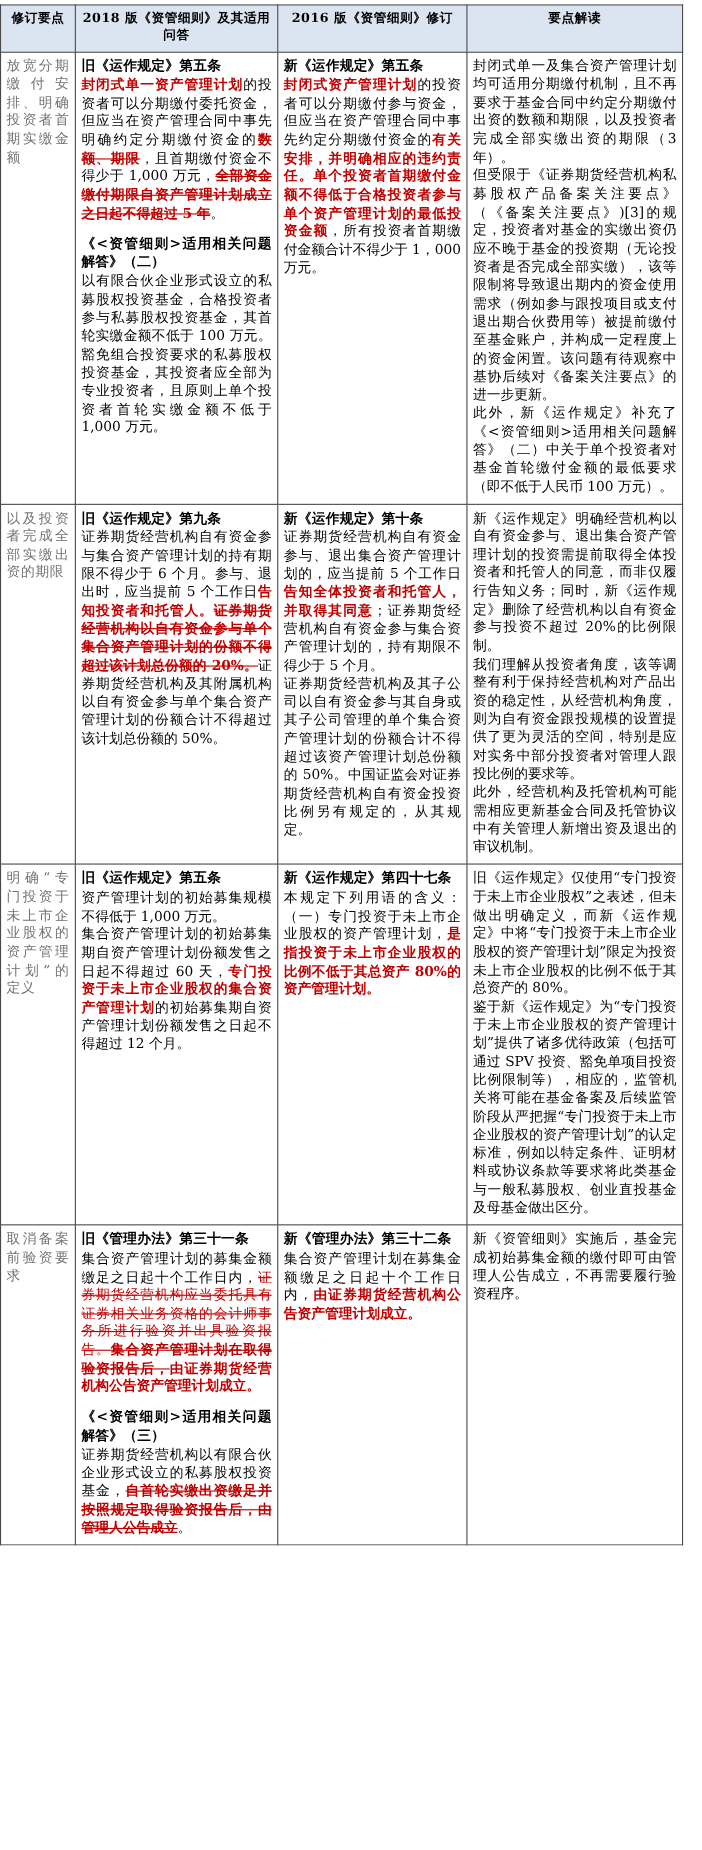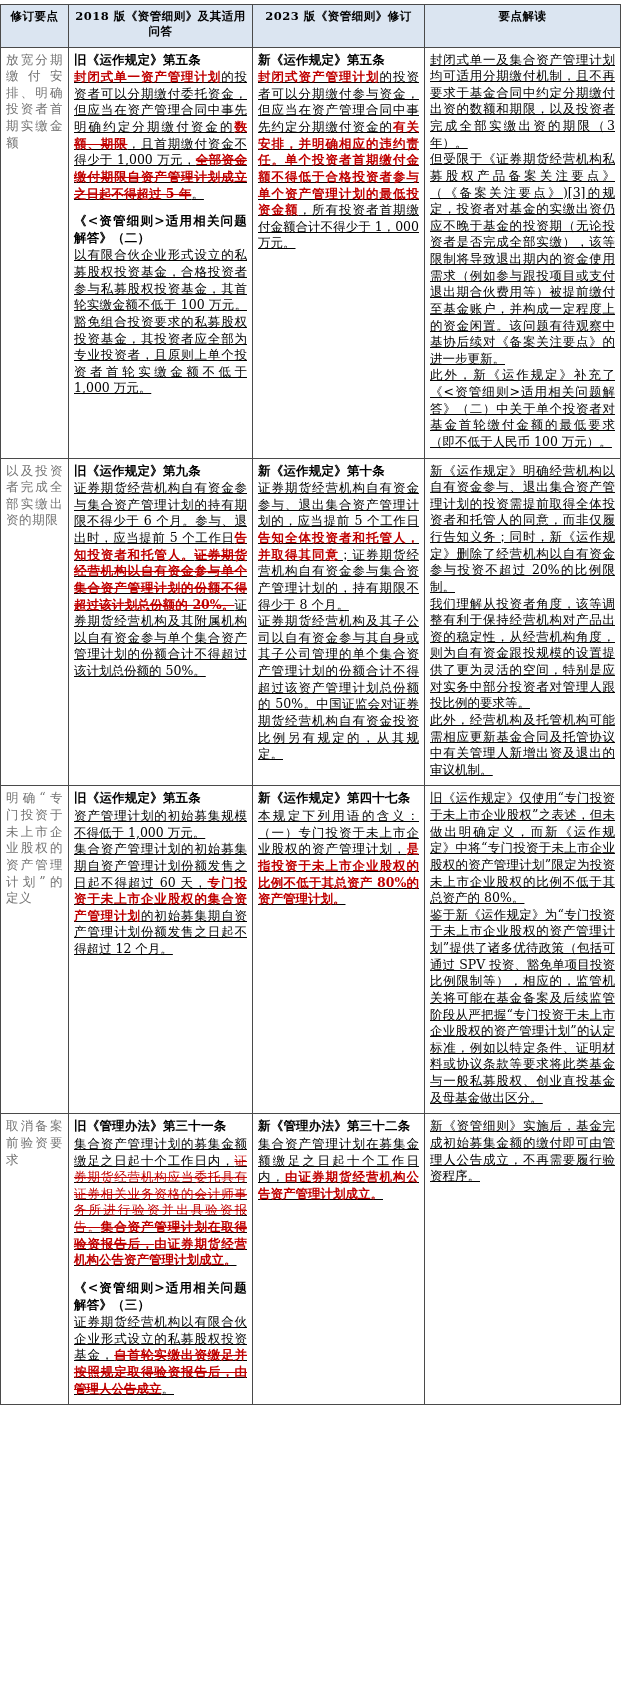--- a/index.html
+++ b/index.html
@@ -60,21 +60,21 @@
     font-size: 12.5px;
     text-align: justify;
     color: #000;
   }
   .hdline {
     font-weight: bold;
     display: block;
     margin-bottom: 1px;
     letter-spacing: 0.2px;
   }
-  .para { display: block; text-decoration: underline; }
+  .para { display: block; }
   .para + .para { margin-top: 0px; }
   .gap { display: block; height: 11px; }
   .red { color: #c00000; font-weight: bold; }
   .strike {
     color: #c00000;
     font-weight: bold;
     text-decoration: line-through;
     text-decoration-thickness: 1px;
   }
   .striken {
@@ -92,21 +92,21 @@
     <colgroup>
       <col class="c1">
         <col class="c2">
         <col class="c3">
         <col class="c4">
     </colgroup>
     <thead>
       <tr>
         <th>修订要点</th>
         <th>2018 版《资管细则》及其适用问答</th>
-        <th>2023 版《资管细则》修订</th>
+        <th>2016 版《资管细则》修订</th>
         <th>要点解读</th>
       </tr>
     </thead>
     <tbody>
 
       <tr>
         <td class="topic">放宽分期缴付安排、明确投资者首期实缴金额</td>
         <td class="body">
           <span class="hdline">旧《运作规定》第五条</span>
           <span class="para"><span class="red">封闭式单一资产管理计划</span><span class="blk">的投资者可以分期缴付委托资金，但应当在资产管理合同中事先明确约定分期缴付资金的</span><span class="strike">数额、期限</span><span class="blk">，且首期缴付资金不得少于 1,000 万元，</span><span class="strike">全部资金缴付期限自资产管理计划成立之日起不得超过 5 年</span><span class="blk">。</span></span>
@@ -128,21 +128,21 @@
       </tr>
 
       <tr>
         <td class="topic">以及投资者完成全部实缴出资的期限</td>
         <td class="body">
           <span class="hdline">旧《运作规定》第九条</span>
           <span class="para"><span class="blk">证券期货经营机构自有资金参与集合资产管理计划的持有期限不得少于 6 个月。参与、退出时，应当提前 5 个工作日</span><span class="red">告知投资者和托管人。</span><span class="strike">证券期货经营机构以自有资金参与单个集合资产管理计划的份额不得超过该计划总份额的 20%。</span><span class="blk">证券期货经营机构及其附属机构以自有资金参与单个集合资产管理计划的份额合计不得超过该计划总份额的 50%。</span></span>
         </td>
         <td class="body">
           <span class="hdline">新《运作规定》第十条</span>
-          <span class="para"><span class="blk">证券期货经营机构自有资金参与、退出集合资产管理计划的，应当提前 5 个工作日</span><span class="red">告知全体投资者和托管人，并取得其同意</span><span class="blk">；证券期货经营机构自有资金参与集合资产管理计划的，持有期限不得少于 8 个月。</span></span>
+          <span class="para"><span class="blk">证券期货经营机构自有资金参与、退出集合资产管理计划的，应当提前 5 个工作日</span><span class="red">告知全体投资者和托管人，并取得其同意</span><span class="blk">；证券期货经营机构自有资金参与集合资产管理计划的，持有期限不得少于 5 个月。</span></span>
           <span class="para">证券期货经营机构及其子公司以自有资金参与其自身或其子公司管理的单个集合资产管理计划的份额合计不得超过该资产管理计划总份额的 50%。中国证监会对证券期货经营机构自有资金投资比例另有规定的，从其规定。</span>
         </td>
         <td class="read">
           <span class="para multi">
               <span class="para">新《运作规定》明确经营机构以自有资金参与、退出集合资产管理计划的投资需提前取得全体投资者和托管人的同意，而非仅履行告知义务；同时，新《运作规定》删除了经营机构以自有资金参与投资不超过 20%的比例限制。</span>
               <span class="para">我们理解从投资者角度，该等调整有利于保持经营机构对产品出资的稳定性，从经营机构角度，则为自有资金跟投规模的设置提供了更为灵活的空间，特别是应对实务中部分投资者对管理人跟投比例的要求等。</span>
               <span class="para">此外，经营机构及托管机构可能需相应更新基金合同及托管协议中有关管理人新增出资及退出的审议机制。</span>
             </span>
         </td>
       </tr>

